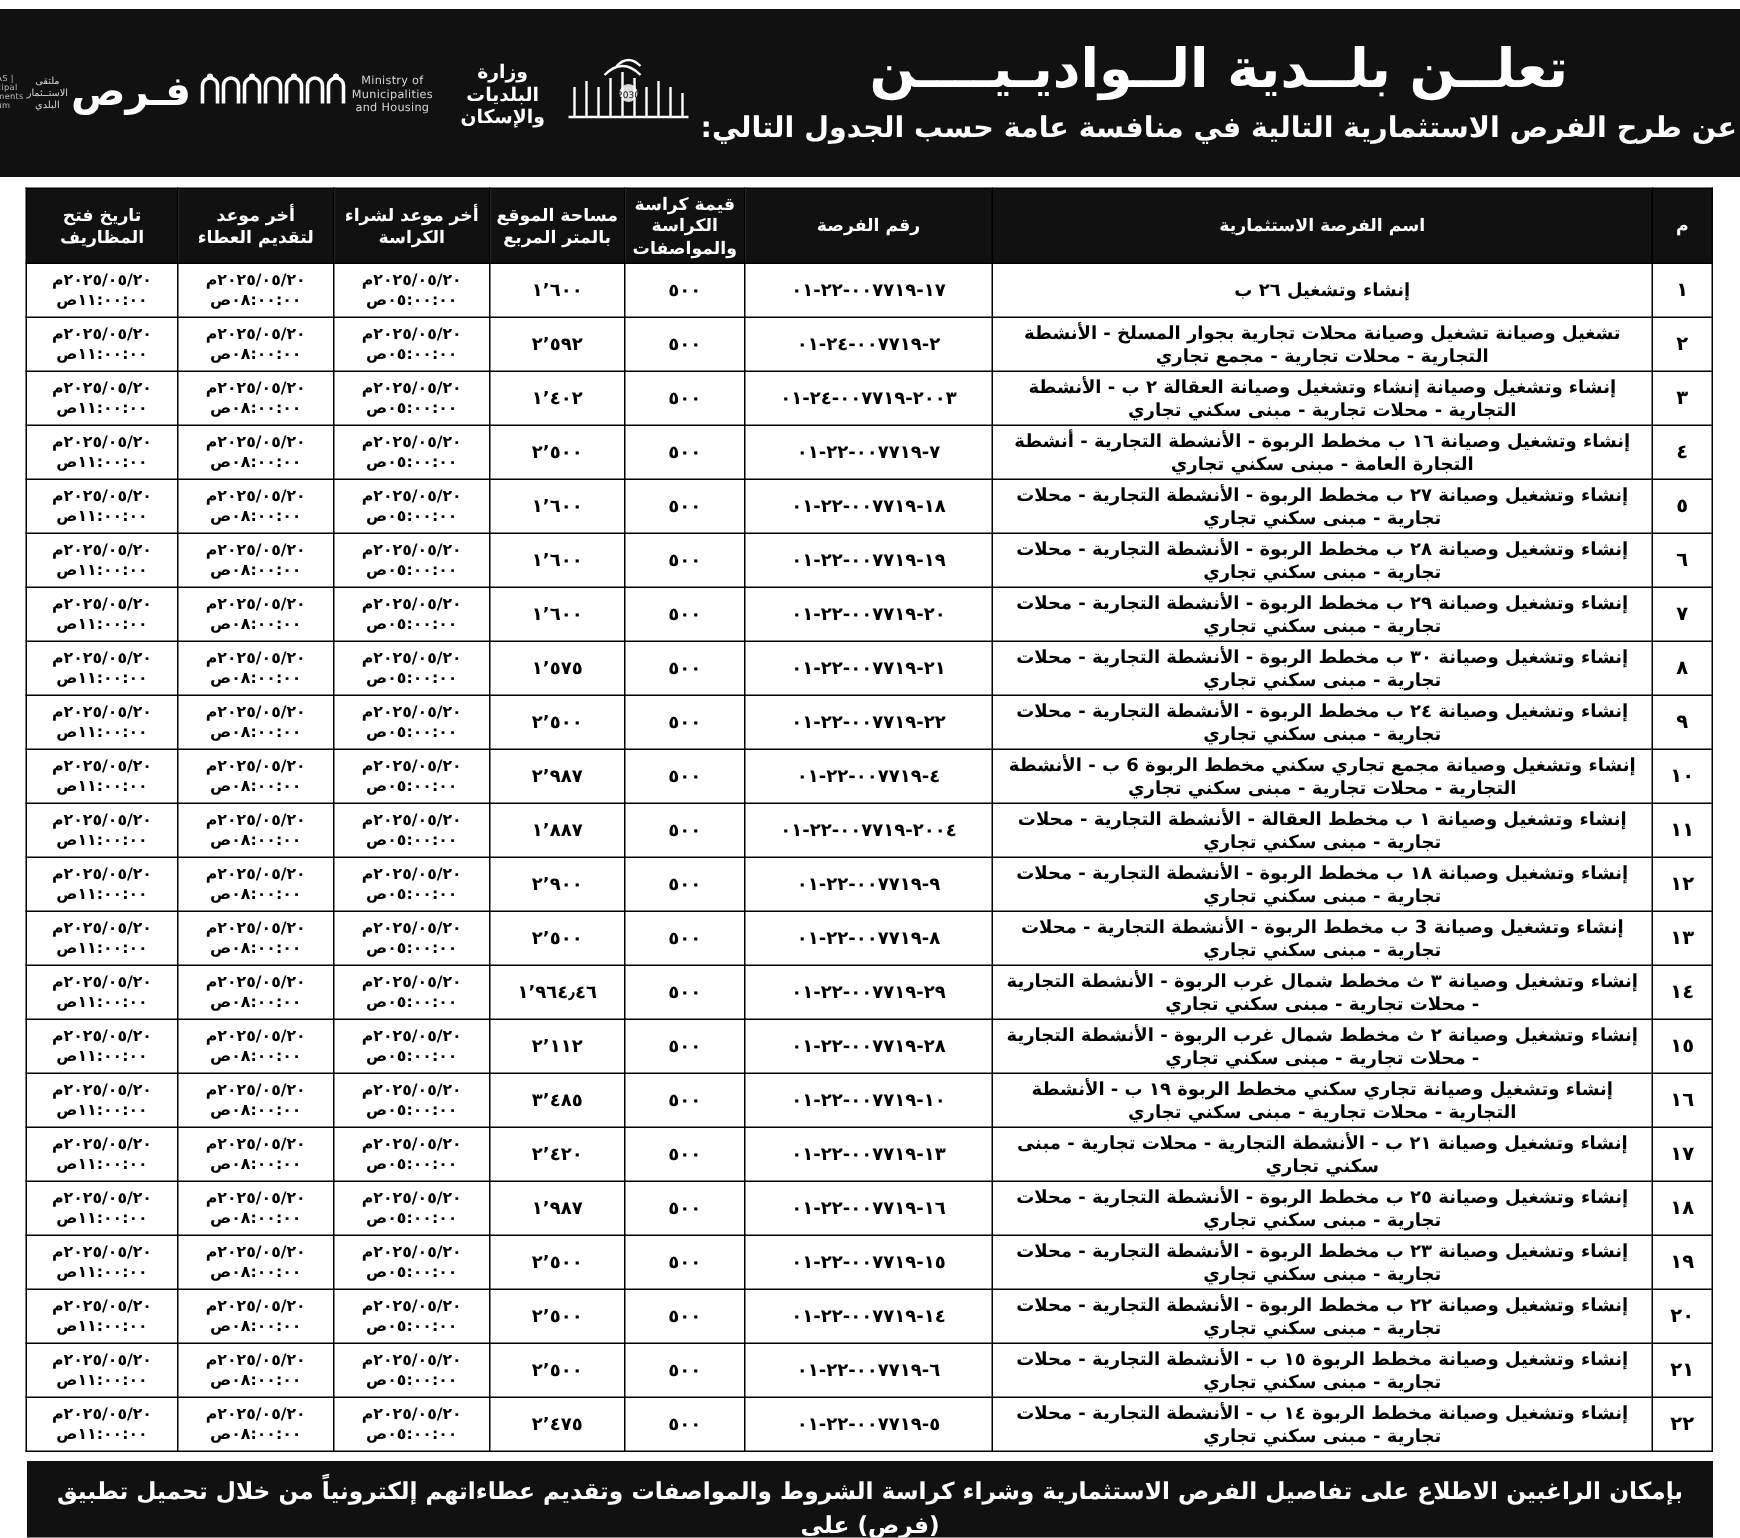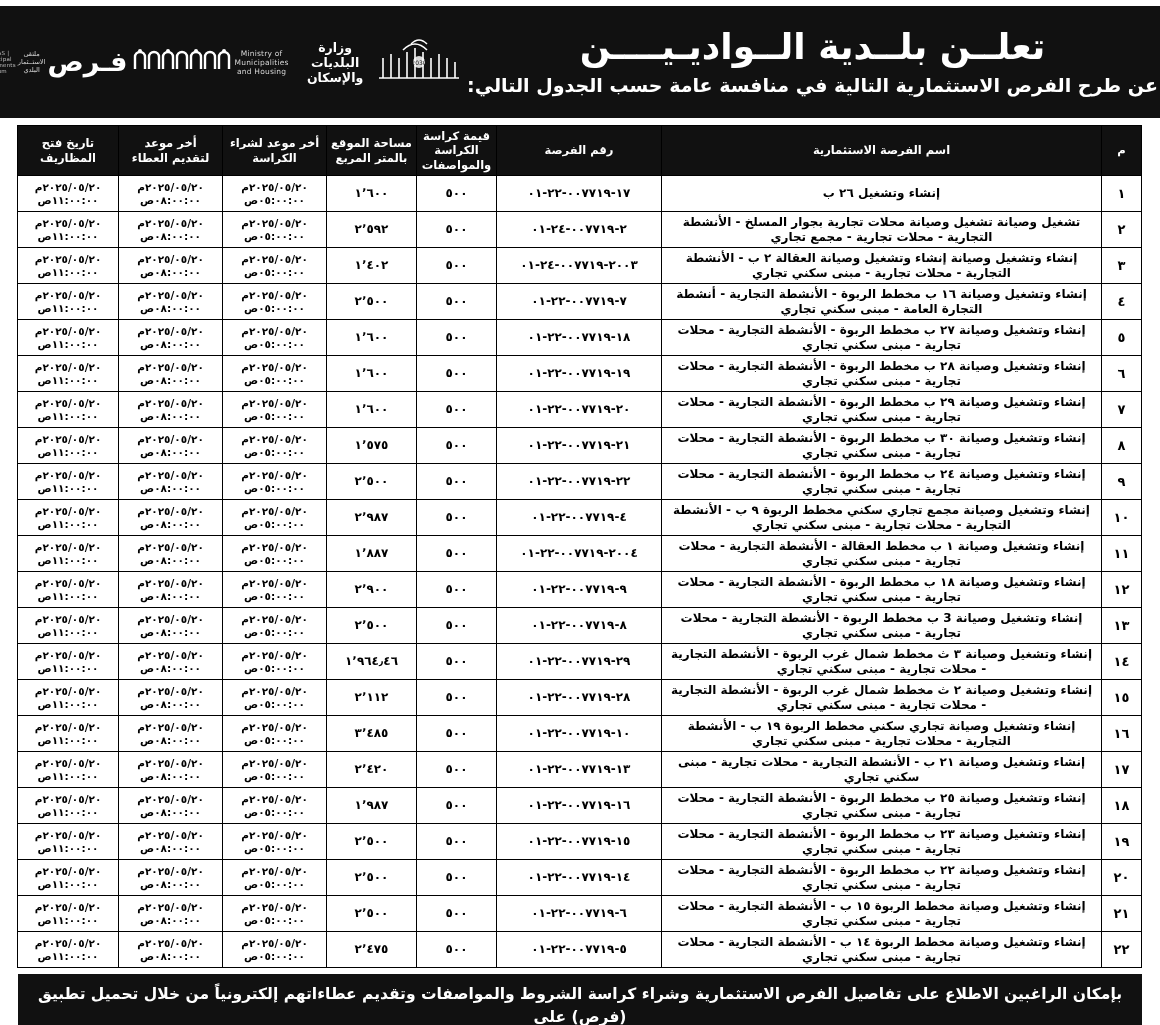--- a/index.html
+++ b/index.html
@@ -370,21 +370,21 @@
             <span>٢٠٢٥/٠٥/٢٠م</span>
             <span>٠٨:٠٠:٠٠ص</span>
           </td>
           <td class="date">
             <span>٢٠٢٥/٠٥/٢٠م</span>
             <span>١١:٠٠:٠٠ص</span>
           </td>
         </tr>
         <tr>
           <td class="idx">١٠</td>
-          <td class="name">إنشاء وتشغيل وصيانة مجمع تجاري سكني مخطط الربوة ٩ ب - الأنشطة التجارية - محلات تجارية - مبنى سكني تجاري</td>
+          <td class="name">إنشاء وتشغيل وصيانة مجمع تجاري سكني مخطط الربوة 6 ب - الأنشطة التجارية - محلات تجارية - مبنى سكني تجاري</td>
           <td class="num">٤-٠٠٧٧١٩-٢٢-٠١</td>
           <td class="num">٥٠٠</td>
           <td class="num">٢٬٩٨٧</td>
           <td class="date">
             <span>٢٠٢٥/٠٥/٢٠م</span>
             <span>٠٥:٠٠:٠٠ص</span>
           </td>
           <td class="date">
             <span>٢٠٢٥/٠٥/٢٠م</span>
             <span>٠٨:٠٠:٠٠ص</span>

